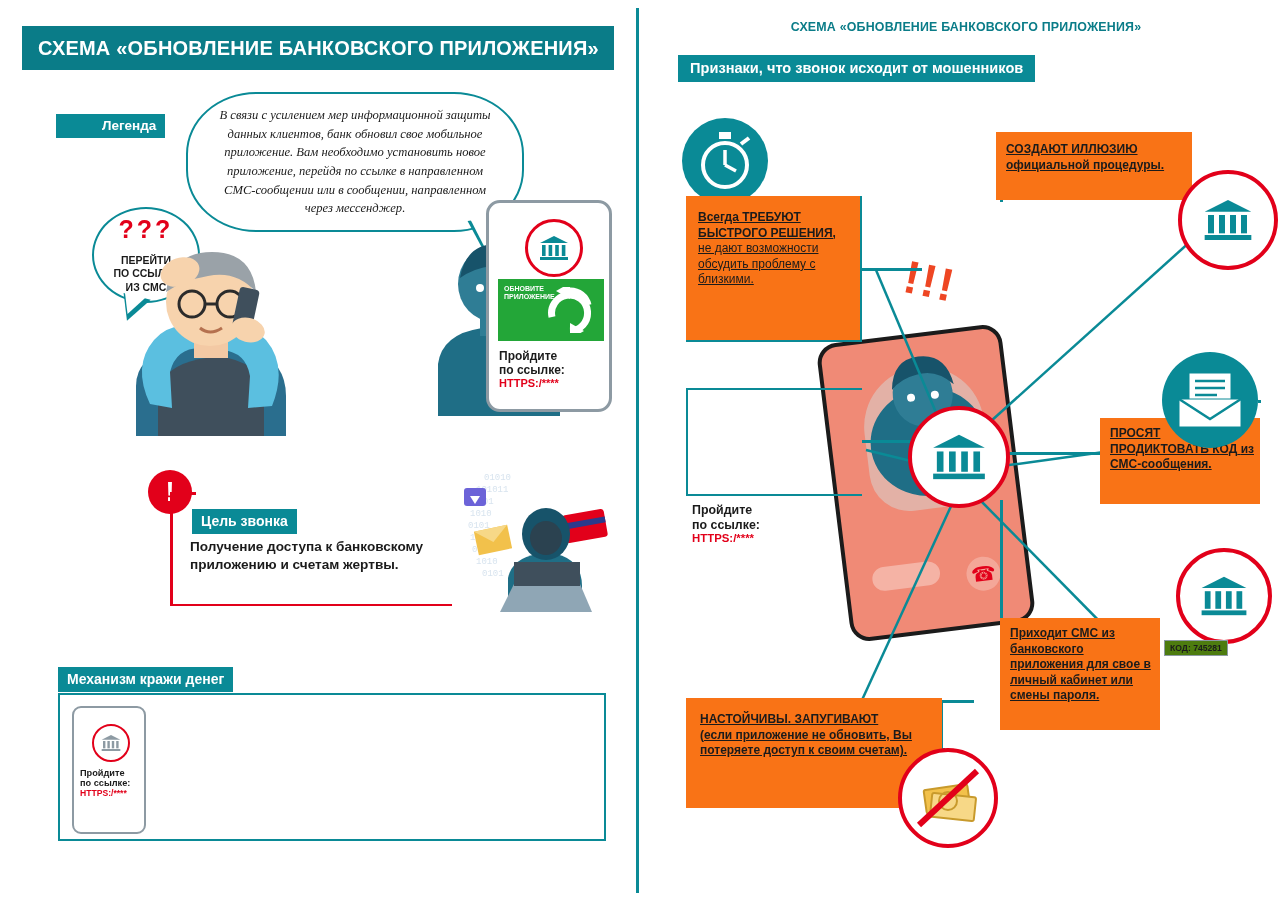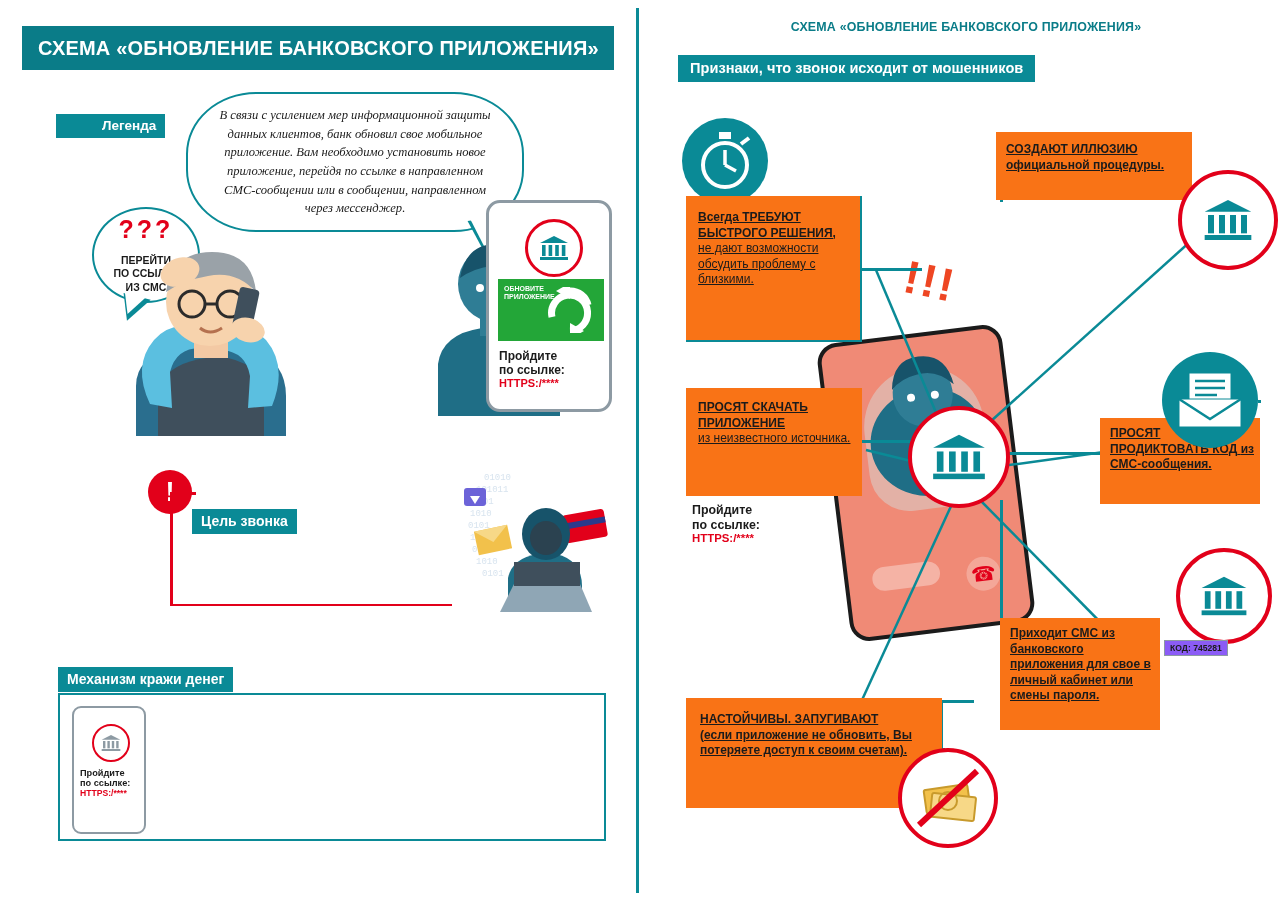--- a/index.html
+++ b/index.html
@@ -381,21 +381,21 @@
   .circ-sms   { left: 1176px; top: 548px; width: 88px; height: 88px; background:#ffffff; border: 4px solid #e2001a; }
   .circ-money { left: 898px; top: 748px; width: 92px; height: 92px; background:#ffffff; border: 4px solid #e2001a; }
 
   .sms-code {
     position: absolute;
     left: 1164px; top: 640px;
     border: 1.5px solid #8d9aa3;
     font-size: 8.6px;
     font-weight: bold;
     padding: 2px 5px;
-    background: #8b5cf6;
+    background: #4d7c0f;
     white-space: nowrap;
     text-align: center;
   }
 
   
   .callout {
     position: absolute;
     box-sizing: border-box;
     background: #f97316;
     font-size: 12px;
@@ -584,20 +584,21 @@
       <div>по ссылке:</div>
       <div class="https">HTTPS:/****</div>
     </div>
   </div>
 
   <div class="excl-badge">!</div>
   <div class="goal-left-line"></div>
   <div class="goal-frame-top"></div>
   <div class="goal-frame"></div>
   <div class="tag tag-goal">Цель звонка</div>
+  <div class="goal-text">Получение доступа к банковскому приложению и счетам жертвы.</div>
 
   <svg class="hacker-box" viewBox="0 0 168 146">
     <rect x="0" y="0" width="168" height="146" fill="#ffffff"></rect>
     <g fill="#d8e4ef" font-family="Liberation Mono, monospace" font-size="9">
       <text x="32" y="14">01010</text>
       <text x="24" y="26">101011</text>
       <text x="20" y="38">0101</text>
       <text x="18" y="50">1010</text>
       <text x="16" y="62">0101</text>
       <text x="18" y="74">1010</text>
@@ -720,24 +721,20 @@
       <polygon points="15,1 29,8 1,8" fill="#0a8a96"></polygon>
       <rect x="3" y="10" width="3.6" height="11" fill="#0a8a96"></rect>
       <rect x="9.6" y="10" width="3.6" height="11" fill="#0a8a96"></rect>
       <rect x="16.2" y="10" width="3.6" height="11" fill="#0a8a96"></rect>
       <rect x="22.8" y="10" width="3.6" height="11" fill="#0a8a96"></rect>
       <rect x="1" y="22" width="28" height="3" fill="#0a8a96"></rect>
     </svg>
   </div>
 
   <div class="c-download-box"></div>
-  <div class="callout c-download">
-    <div class="h">ПРОСЯТ СКАЧАТЬ ПРИЛОЖЕНИЕ</div>
-    <div>из неизвестного источника.</div>
-  </div>
   <div class="c-download-link">
     <div>Пройдите</div>
     <div>по ссылке:</div>
     <div class="https">HTTPS:/****</div>
   </div>
 
   <div class="c-code-box"></div>
   <div class="callout c-code">
     <span class="h">ПРОСЯТ ПРОДИКТОВАТЬ КОД</span>
     <span class="h">из СМС-сообщения.</span>

